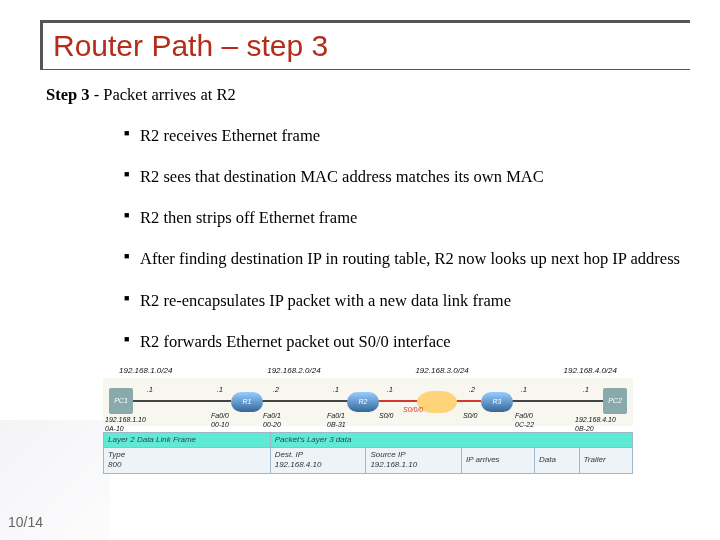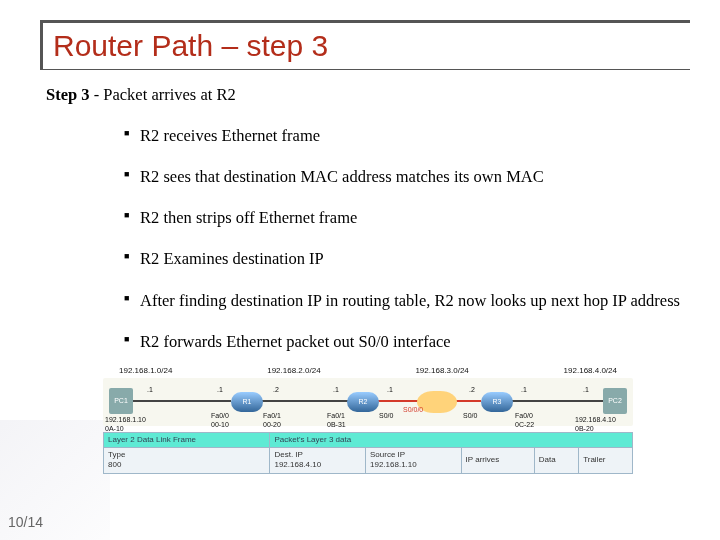--- a/index.html
+++ b/index.html
@@ -61,20 +61,21 @@
     color: #666;
   }
 
   
   .diagram {
     margin: 14px auto 0 auto;
     width: 530px;
     font-family: Arial, sans-serif;
     font-size: 8px;
     color: #333;
+    font-style: italic;
   }
   .net-row {
     display: flex;
     justify-content: space-between;
     margin-bottom: 2px;
     padding: 0 16px;
   }
   .net-row span { color: #111; }
   .topo {
     height: 48px;
@@ -143,22 +144,22 @@
   <h1 class="title">Router Path – step 3</h1>
 
   <div class="body">
     <div class="step-line">
       <b>Step 3</b><span> - Packet arrives at R2</span>
     </div>
     <ul class="bullets">
       <li>R2 receives Ethernet frame</li>
       <li>R2 sees that destination MAC address matches its own MAC</li>
       <li>R2 then strips off Ethernet frame</li>
-      <li>R2 Examines destination IP</li>
       <li>After finding destination IP in routing table, R2 now looks up next hop IP address</li>
+      <li>R2 re-encapsulates IP packet with a new data link frame</li>
       <li>R2 forwards Ethernet packet out S0/0 interface</li>
     </ul>
 
     <div class="diagram">
       <div class="net-row">
         <span>192.168.1.0/24</span>
         <span>192.168.2.0/24</span>
         <span>192.168.3.0/24</span>
         <span>192.168.4.0/24</span>
       </div>

